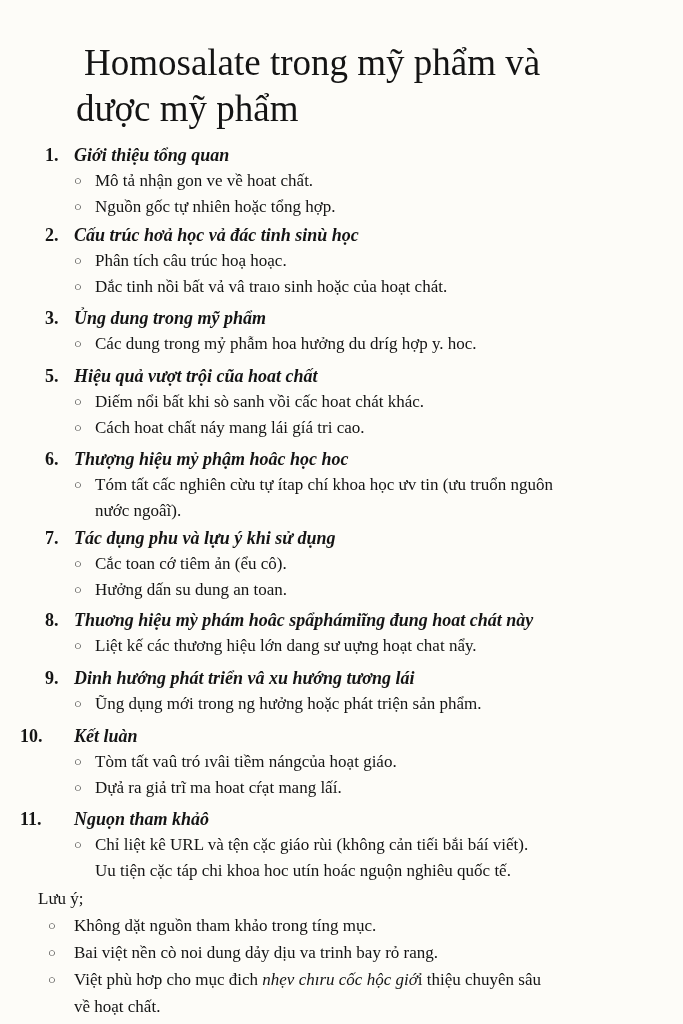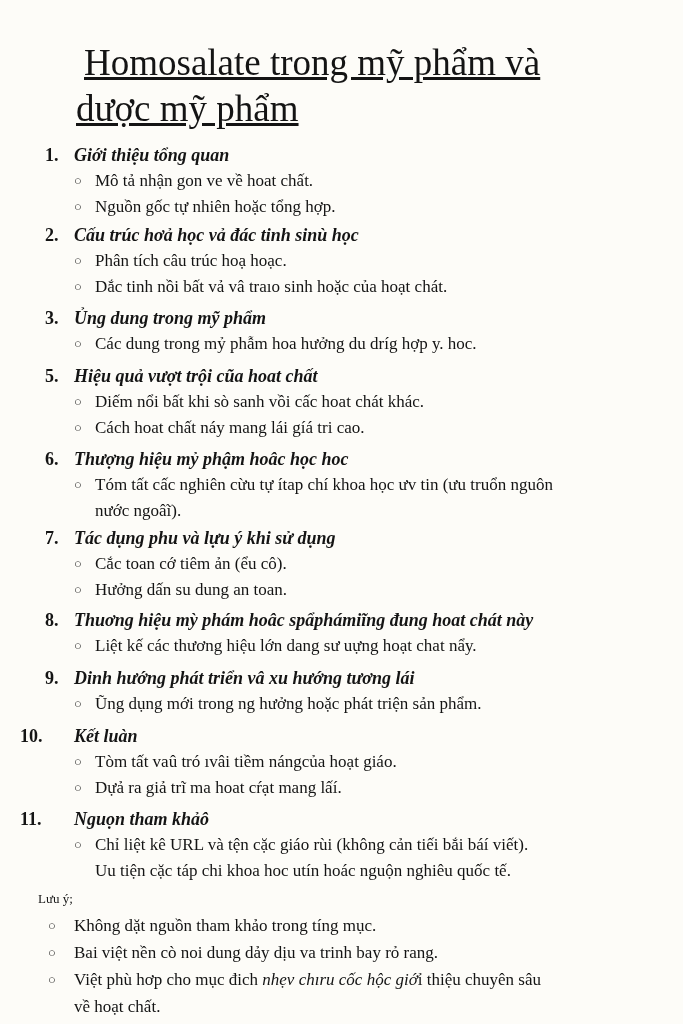--- a/index.html
+++ b/index.html
@@ -18,21 +18,20 @@
     .title {
       position: absolute;
       left: 0;
       top: 40px;
       width: 541px;
       font-family: "Liberation Serif", "DejaVu Serif", serif;
       font-size: 37px;
       line-height: 46px;
       font-weight: normal;
       margin: 0;
-      text-decoration: underline;
     }
     .title .l1 { display: block; padding-left: 84px; }
     .title .l2 { display: block; padding-left: 76px; }
 
     .outline {
       position: absolute;
       left: 0;
       top: 142px;
       width: 683px;
     }
@@ -73,21 +72,21 @@
       position: absolute;
       left: 74px;
       top: 0;
       font-size: 13px;
     }
     .note-label {
       position: absolute;
       left: 38px;
       top: 886px;
       font-family: "Liberation Serif", "DejaVu Serif", serif;
-      font-size: 13px;
+      font-size: 17px;
       line-height: 26px;
     }
     .notes {
       position: absolute;
       left: 0;
       top: 912px;
       width: 683px;
     }
     .note {
       position: relative;

